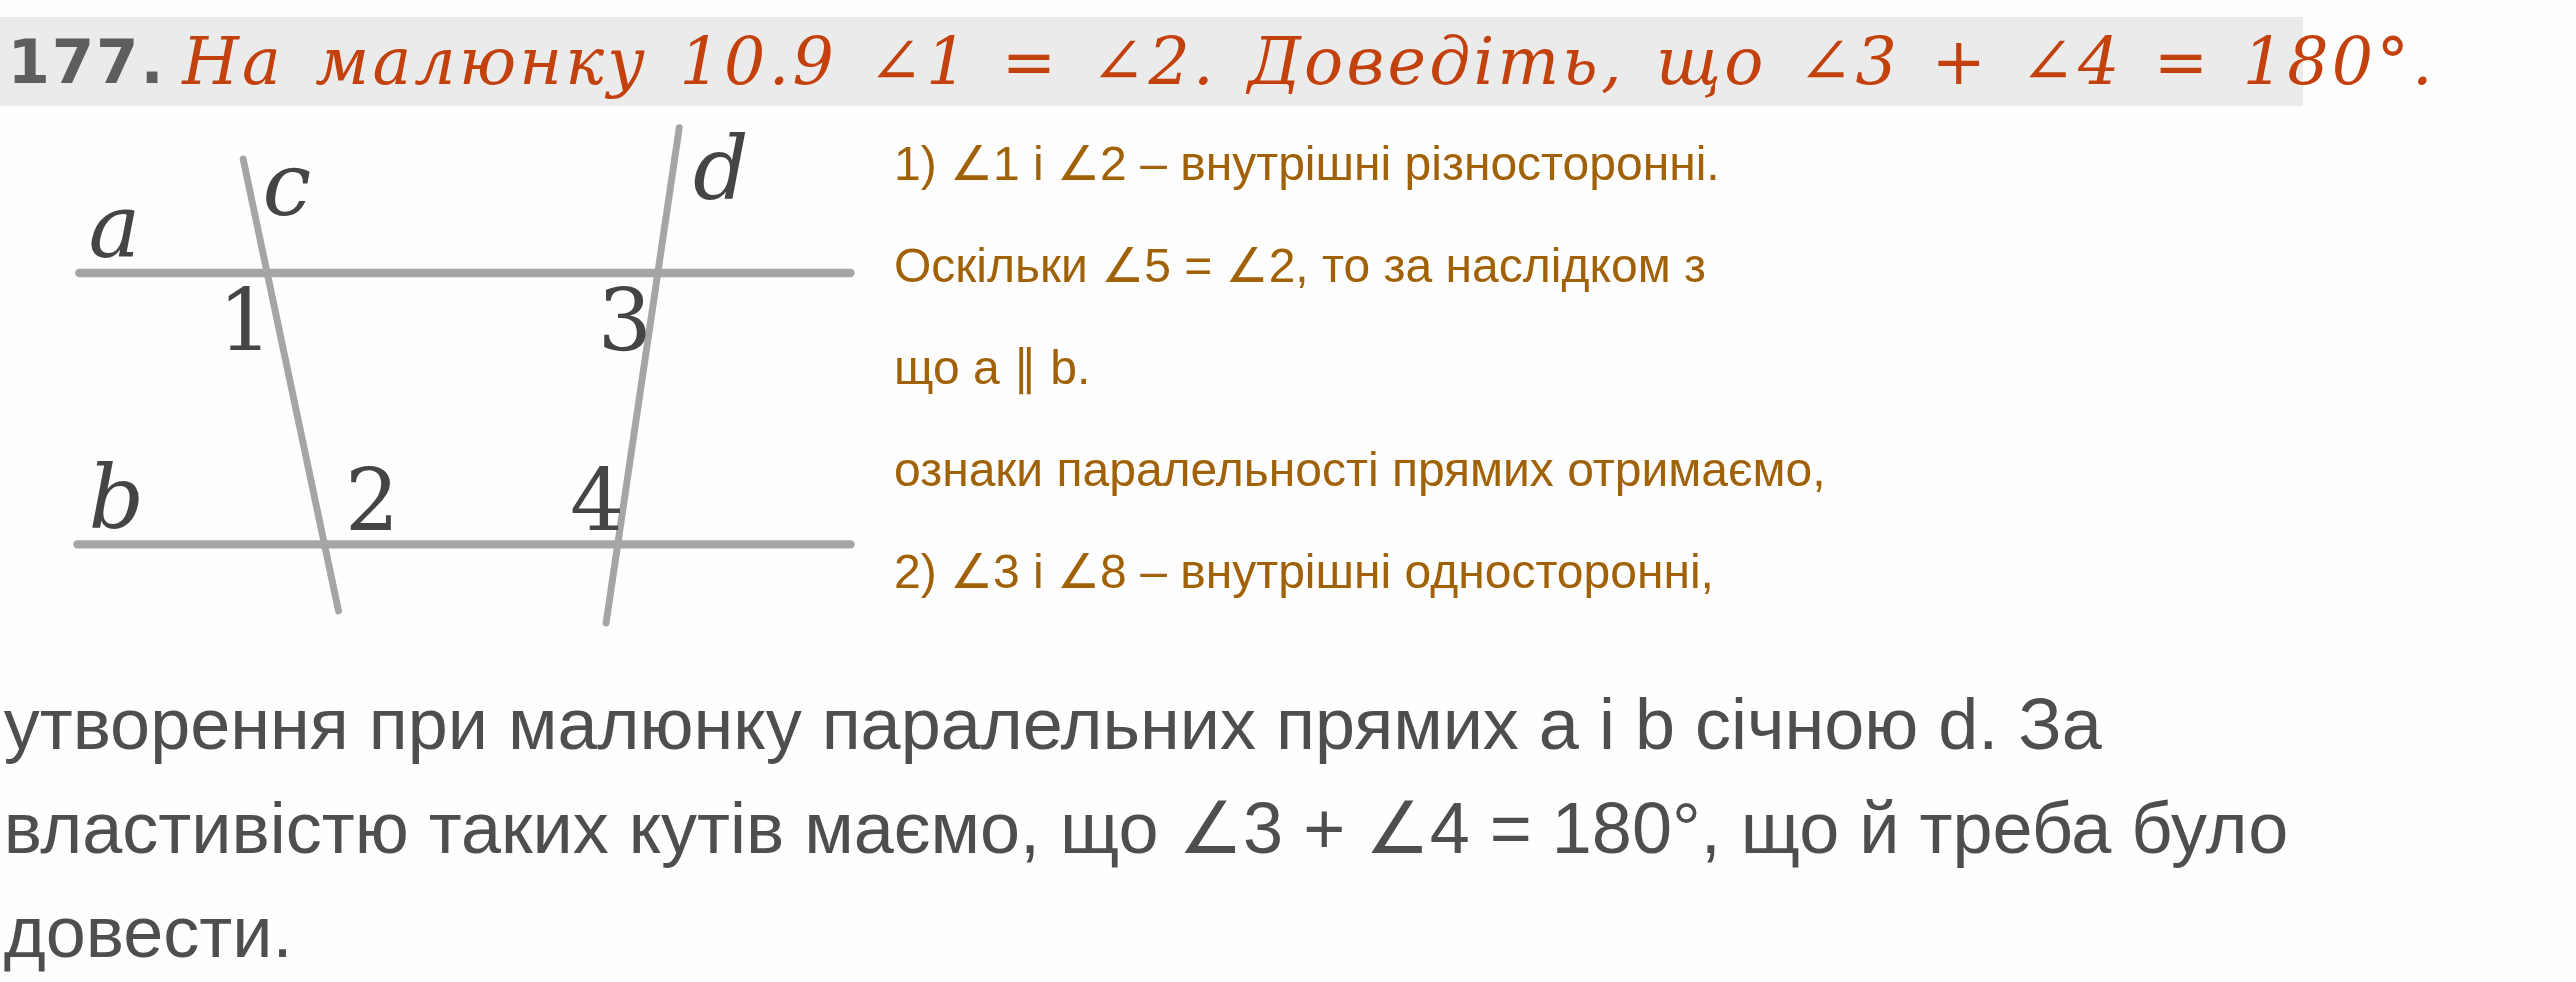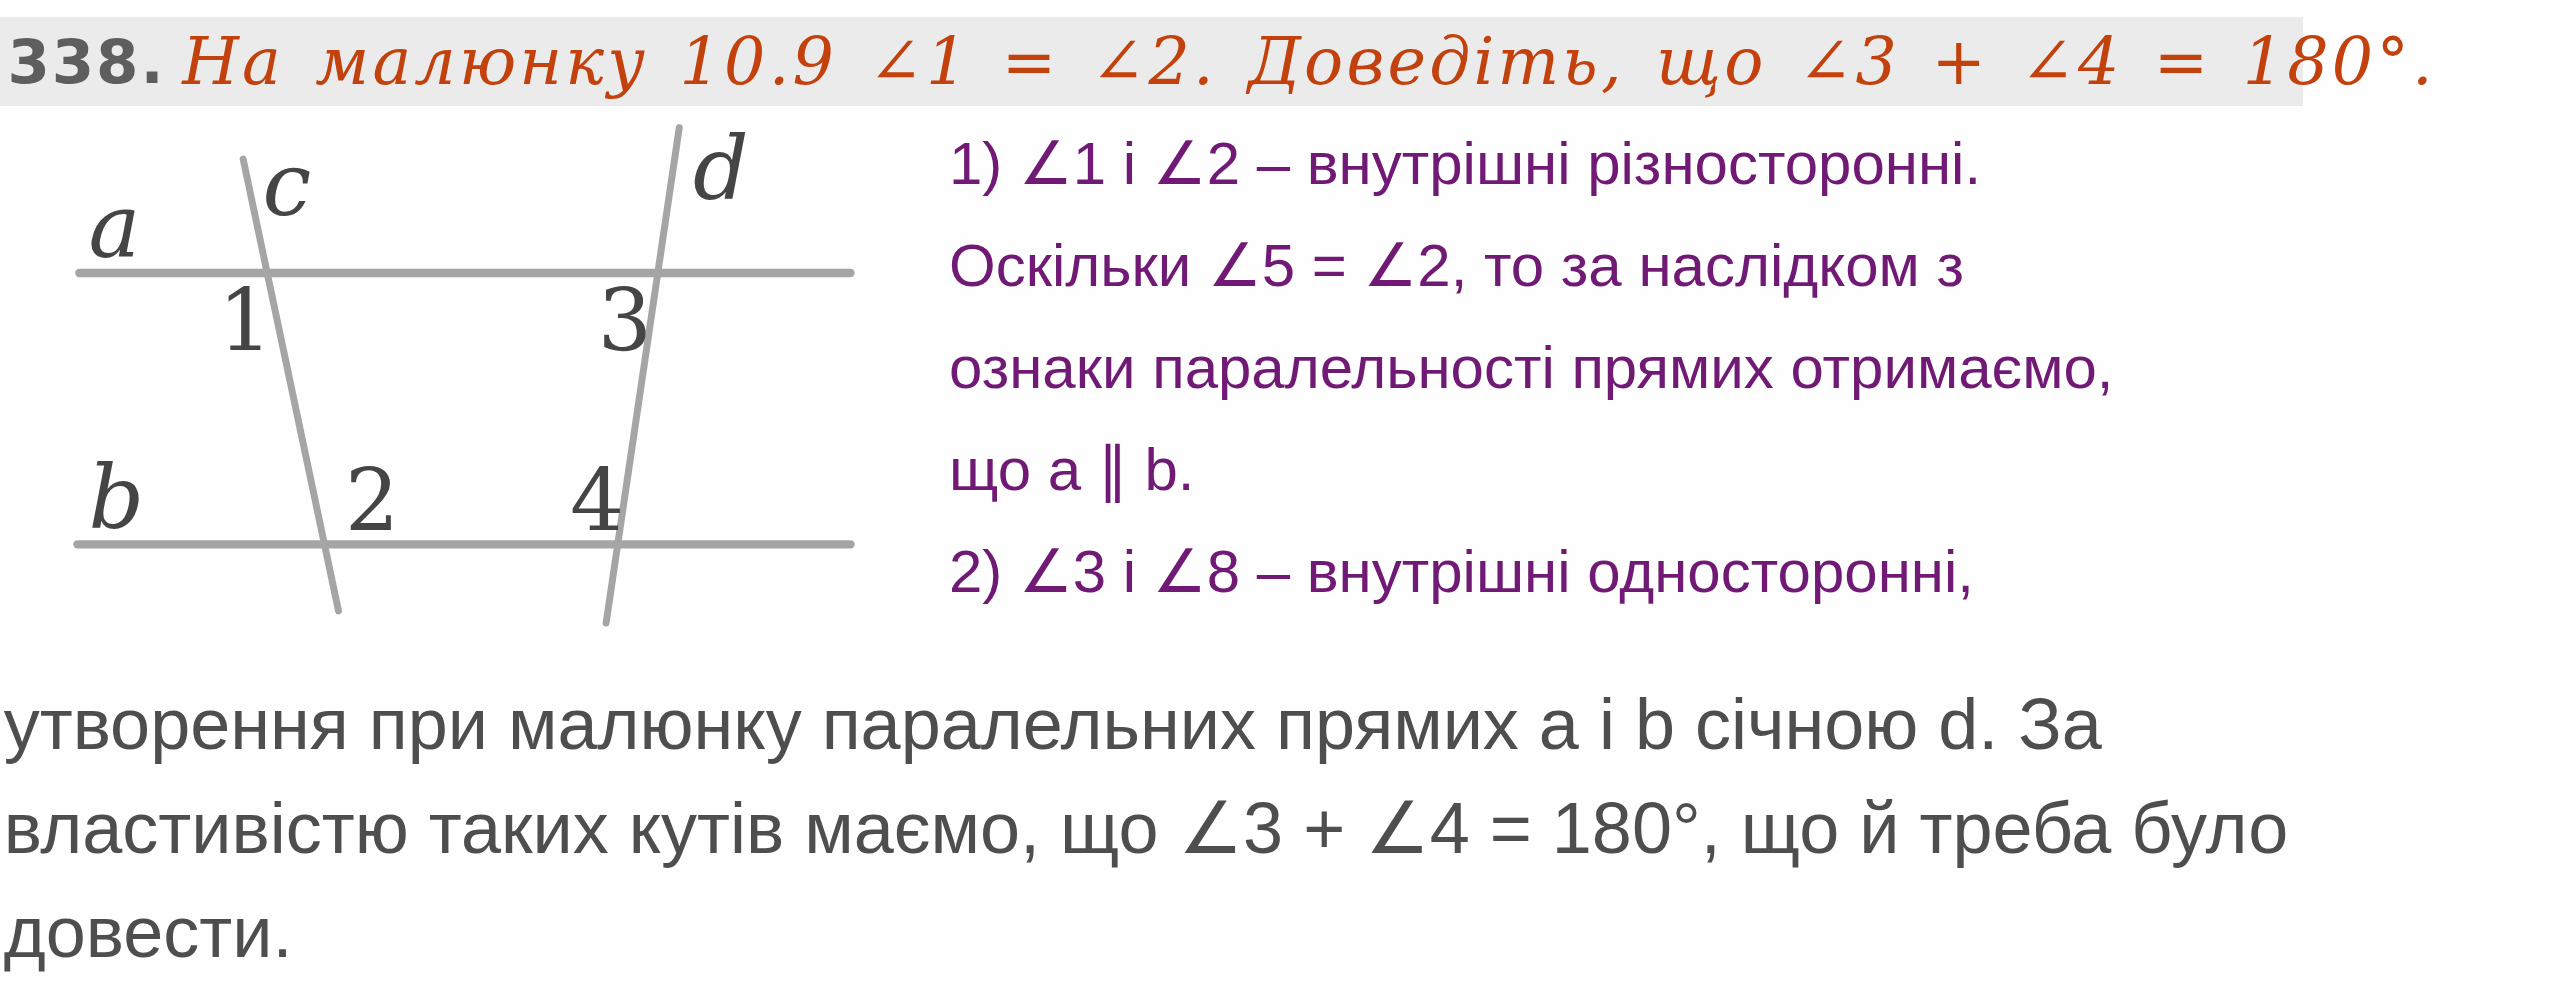--- a/index.html
+++ b/index.html
@@ -52,46 +52,46 @@
     fill: #454545;
     font-family: "DejaVu Serif", serif;
   }
   .diagram .line-letter { font-style: italic; font-size: 94px; }
   .diagram .angle-digit { font-size: 92px; }
   .geoline { stroke: #a5a5a5; fill: none; stroke-linecap: round; }
 
   
   .solution-right {
     position: absolute;
-    left: 949px; top: 113px;
+    left: 894px; top: 113px;
     width: 1594px;
-    font-size: 60px;
+    font-size: 48px;
     line-height: 102px;
-    color: #701a75;
+    color: #a16207;
     white-space: nowrap;
   }
 
   
   .solution-bottom {
     position: absolute;
     left: 3.7px; top: 672px;
     width: 2569px;
     font-size: 72px;
     line-height: 104px;
     color: #4e4e4e;
     white-space: nowrap;
   }
 </style>
 </head>
 <body>
 
 <div class="page">
 
   <div class="header-bar">
-    <span class="problem-number">338.</span>
+    <span class="problem-number">177.</span>
     <span class="problem-statement">На малюнку 10.9 ∠1 = ∠2. Доведіть, що ∠3 + ∠4 = 180°.</span>
   </div>
 
   <svg class="diagram" viewBox="0 0 960 580" width="890" height="537">
 
     <line class="geoline" x1="85" y1="175" x2="918" y2="175" stroke-width="9"></line>
 
     <line class="geoline" x1="83" y1="468" x2="918" y2="468" stroke-width="9"></line>
 
     <line class="geoline" x1="262" y1="52" x2="365" y2="540" stroke-width="7.5"></line>
@@ -105,22 +105,22 @@
 
     <text class="angle-digit" x="235" y="258">1</text>
     <text class="angle-digit" x="645" y="258">3</text>
     <text class="angle-digit" x="372" y="453">2</text>
     <text class="angle-digit" x="615" y="453">4</text>
   </svg>
 
   <div class="solution-right">
     <div>1) ∠1 і ∠2 – внутрішні різносторонні.</div>
     <div>Оскільки ∠5 = ∠2, то за наслідком з</div>
+    <div>що a ∥ b.</div>
     <div>ознаки паралельності прямих отримаємо,</div>
-    <div>що a ∥ b.</div>
     <div>2) ∠3 і ∠8 – внутрішні односторонні,</div>
   </div>
 
   <div class="solution-bottom">
     <div>утворення при малюнку паралельних прямих a і b січною d. За</div>
     <div>властивістю таких кутів маємо, що ∠3 + ∠4 = 180°, що й треба було</div>
     <div>довести.</div>
   </div>
 
 </div>

